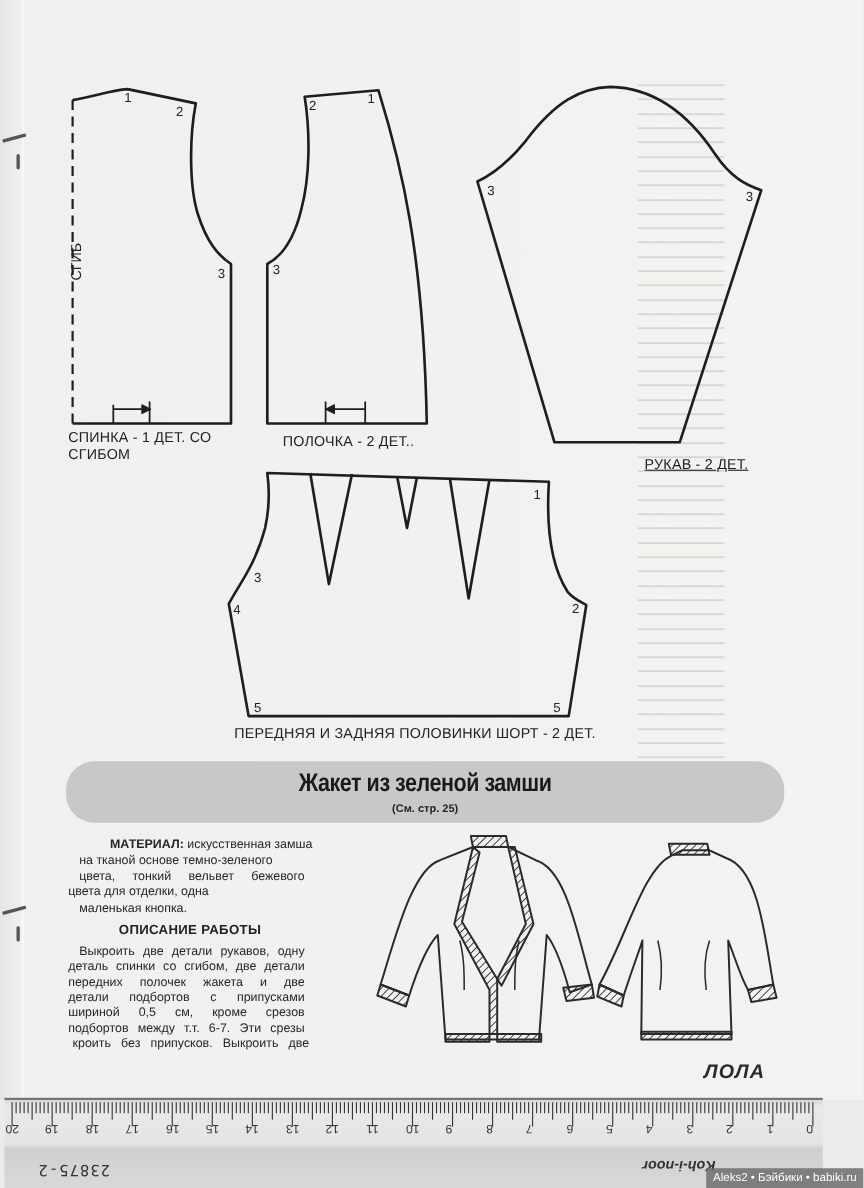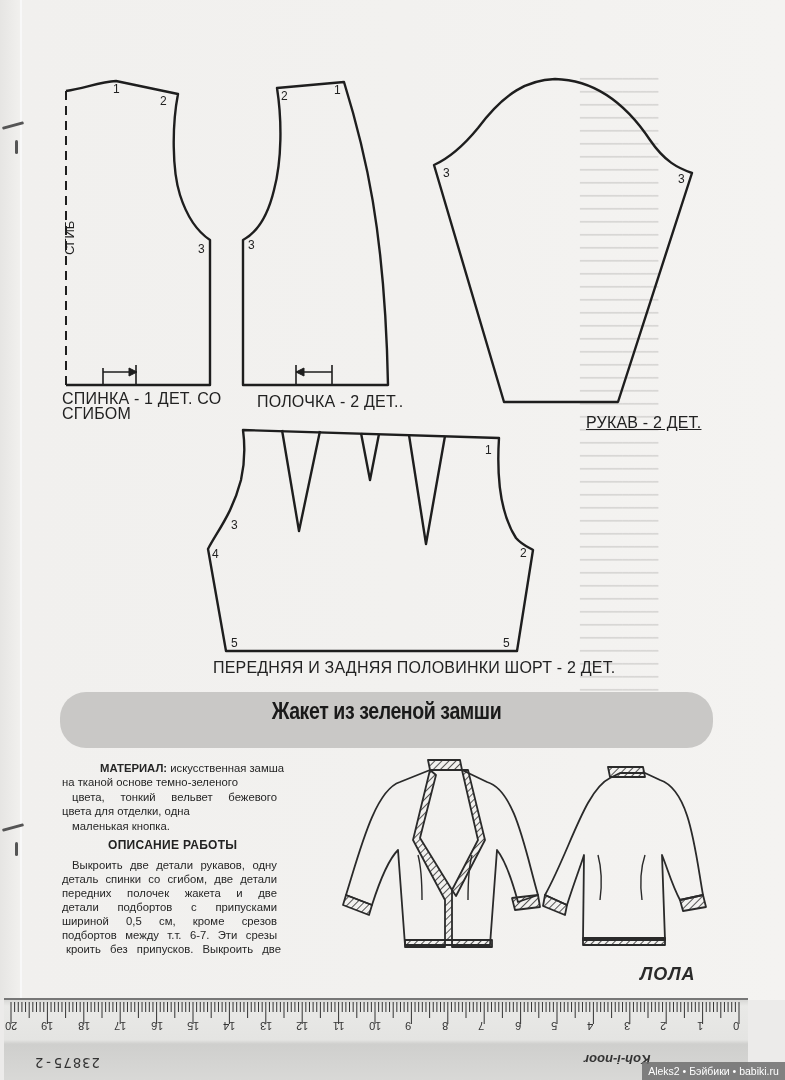--- a/index.html
+++ b/index.html
@@ -10,21 +10,21 @@
     color:#222;
   }
   .page {
     position:absolute; left:0; top:0; width:785px; height:1000px;
     background:linear-gradient(90deg,#e6e5e3 0px,#f1f0ee 20px,#f2f1ef 400px,#f4f3f1 785px);
   }
   .fold { position:absolute; left:20px; top:0; width:2px; height:1000px; background:#fafafa; opacity:.8; }
   .staple { position:absolute; width:22px; height:3px; background:#555; transform:rotate(-15deg); border-radius:1px; }
   .staple-hook { position:absolute; width:3px; height:14px; background:#555; border-radius:2px; }
   svg.patterns { position:absolute; left:0; top:0; }
-  .lbl { position:absolute; font-size:16px; color:#222; white-space:nowrap; letter-spacing:0.2px; }
+  .lbl { position:absolute; font-size:13px; color:#222; white-space:nowrap; letter-spacing:0.2px; }
   .num { position:absolute; font-size:12px; color:#222; }
   .fold-label { position:absolute; font-size:13px; transform:rotate(-90deg); transform-origin:left top; color:#222; }
   .banner {
     position:absolute; left:60px; top:692px; width:653px; height:56px;
     background:#c9c8c6;
     border-radius:26px;
   }
   .banner-title {
     position:absolute; left:0; right:0; top:6px; text-align:center;
     font-family:"Liberation Sans", sans-serif; font-weight:bold; font-size:23px;
@@ -155,26 +155,27 @@
 <span class="num" style="left:503px;top:636px;">5</span>
 
 <div class="lbl" style="left:62px;top:390px;">СПИНКА - 1 ДЕТ. СО</div>
 <div class="lbl" style="left:62px;top:405px;">СГИБОМ</div>
 <div class="lbl" style="left:257px;top:393px;">ПОЛОЧКА - 2 ДЕТ..</div>
 <div class="lbl" style="left:586px;top:414px;text-decoration:underline;">РУКАВ - 2 ДЕТ.</div>
 <div class="lbl" style="left:213px;top:659px;">ПЕРЕДНЯЯ И ЗАДНЯЯ ПОЛОВИНКИ ШОРТ - 2 ДЕТ.</div>
 
 <div class="banner">
   <div class="banner-title">Жакет из зеленой замши</div>
+  <div class="banner-sub">(См. стр. 25)</div>
 </div>
 
 <div class="text-block" style="left:72px;top:761px;width:205px;margin-left:28px;">
   <p><span class="material-label">МАТЕРИАЛ:</span> <span>искусственная замша</span></p>
 </div>
-<div class="text-block" style="left:62px;top:775px;">на тканой основе темно-зеленого</div>
+<div class="text-block" style="left:72px;top:775px;">на тканой основе темно-зеленого</div>
 <div class="text-block justify" style="left:72px;top:790px;width:205px;">цвета, тонкий вельвет бежевого</div>
 <div class="text-block" style="left:62px;top:804px;">цвета для отделки, одна</div>
 <div class="text-block" style="left:72px;top:819px;">маленькая кнопка.</div>
 
 <div class="section-head" style="left:108px;top:838px;">ОПИСАНИЕ РАБОТЫ</div>
 
 <div class="text-block justify" style="left:72px;top:858px;width:205px;">Выкроить две детали рукавов, одну</div>
 <div class="text-block justify" style="left:62px;top:872px;width:215px;">деталь спинки со сгибом, две детали</div>
 <div class="text-block justify" style="left:62px;top:886px;width:215px;">передних полочек жакета и две</div>
 <div class="text-block justify" style="left:62px;top:900px;width:215px;">детали подбортов с припусками</div>

